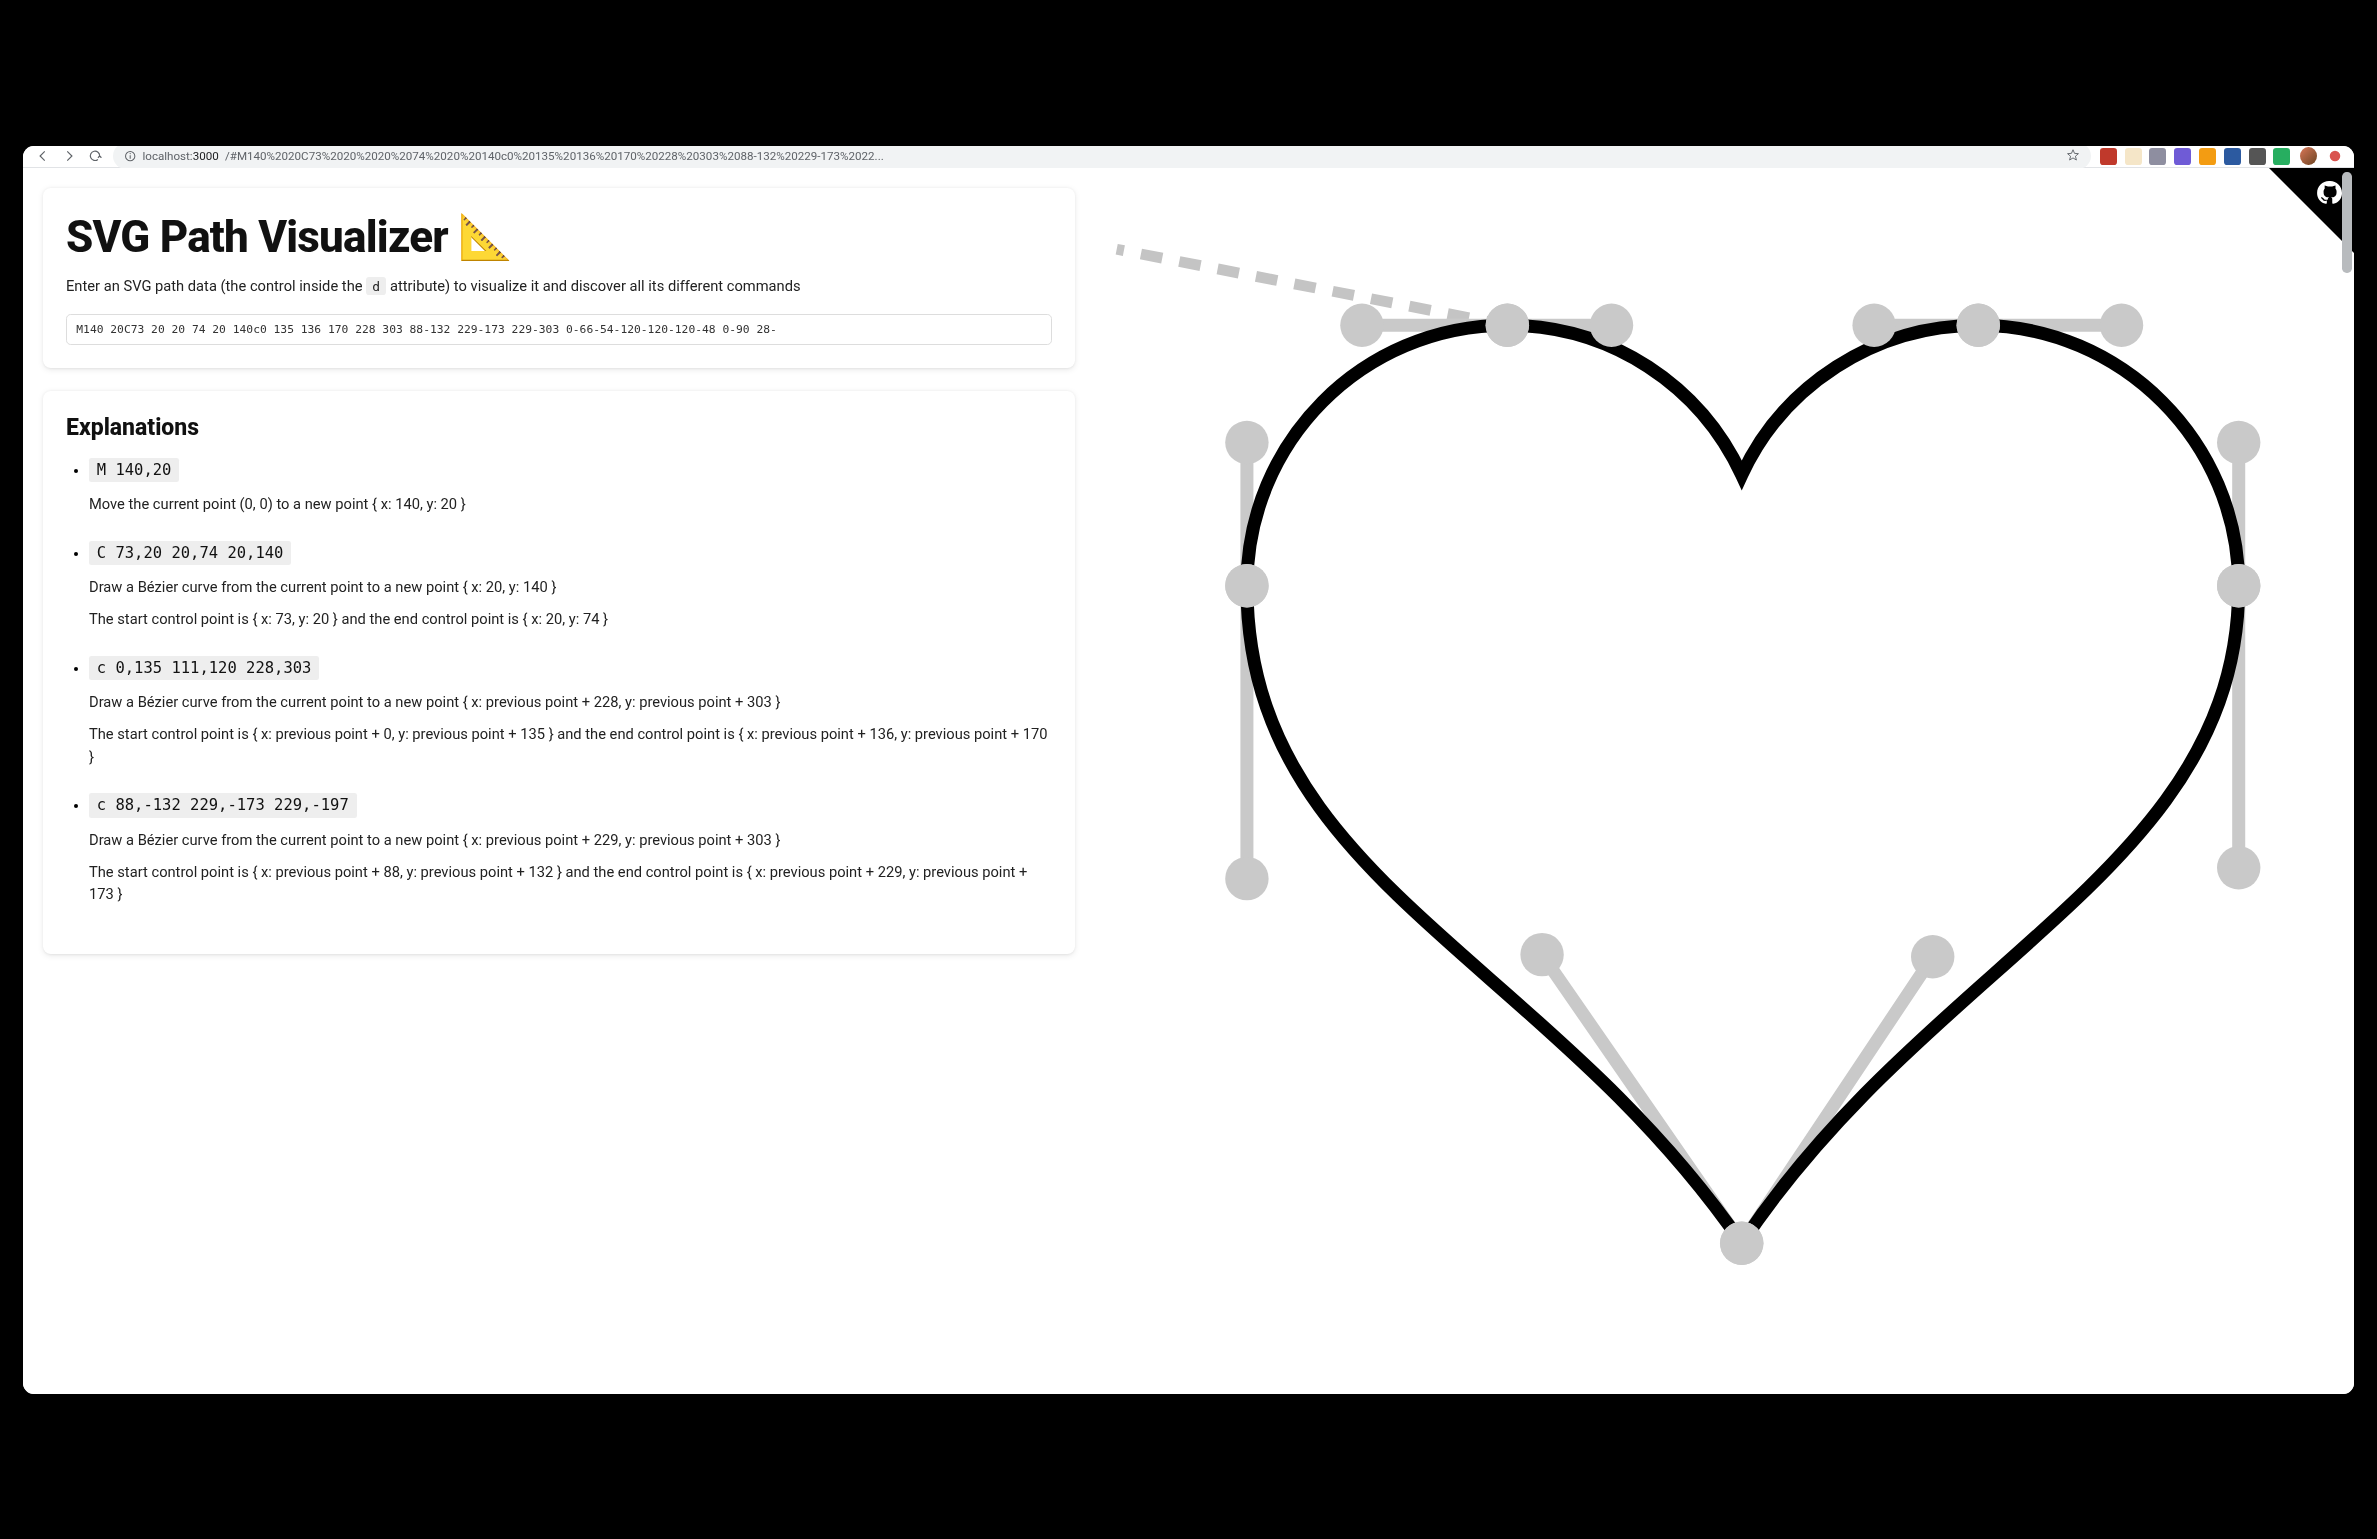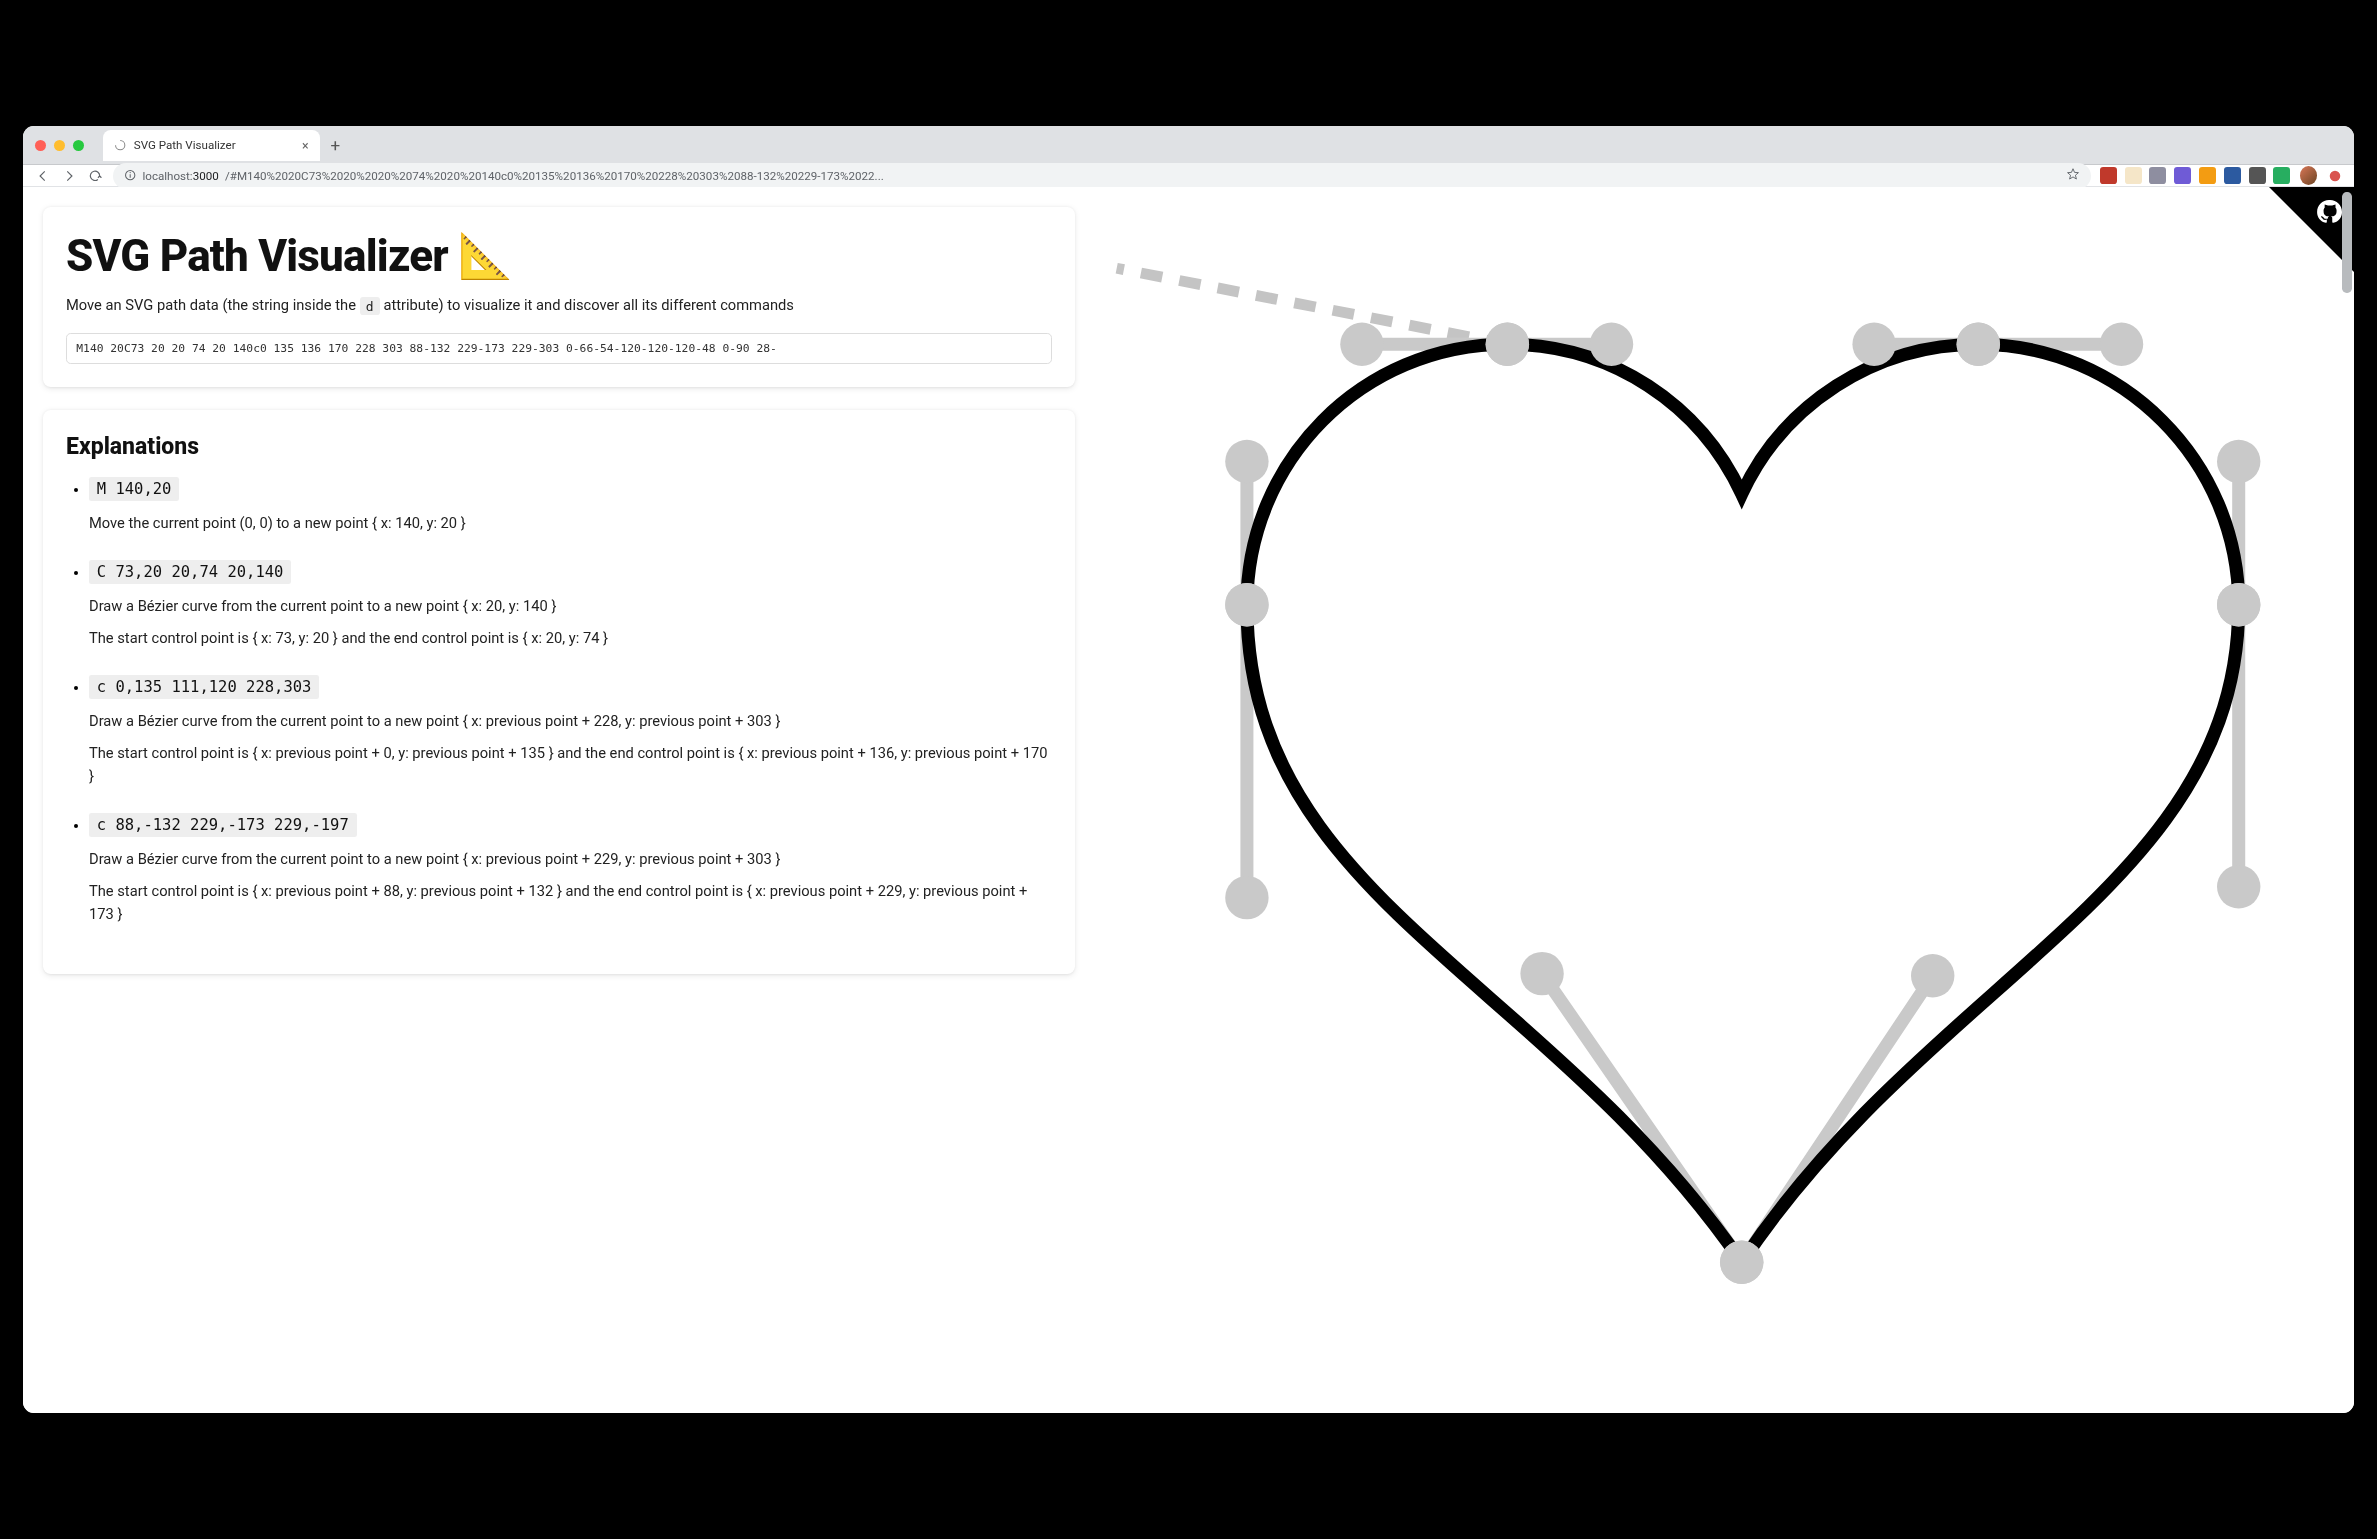--- a/index.html
+++ b/index.html
@@ -170,35 +170,20 @@
     }
     .scrollbar-stub{
       position:absolute; right:2.3px; top:4.7px; width:9.3px; height:101px; background:#b8bbbe; border-radius:4.7px;
     }
   </style>
 </head>
 <body>
 
 <div class="window">
 
-  <div class="titlebar">
-    <div class="traffic">
-      <div class="tl red"></div>
-      <div class="tl yellow"></div>
-      <div class="tl green"></div>
-    </div>
-    <div class="tab">
-      <svg class="favicon" viewBox="0 0 24 24">
-          <path d="M12 3c5 0 9 4 9 9s-4 9-9 9-9-4-9-9" fill="none" stroke="#888" stroke-width="2"></path>
-        </svg>
-      <span>SVG Path Visualizer</span>
-      <span class="close-x">×</span>
-    </div>
-    <div class="newtab">+</div>
-  </div>
 
   <div class="toolbar">
     <div class="nav-ic">
       <svg width="14" height="14" viewBox="0 0 24 24">
           <path d="M15 4l-8 8 8 8" fill="none" stroke="currentColor" stroke-width="2"></path>
         </svg>
     </div>
     <div class="nav-ic">
       <svg width="14" height="14" viewBox="0 0 24 24">
           <path d="M9 4l8 8-8 8" fill="none" stroke="currentColor" stroke-width="2"></path>
@@ -242,21 +227,21 @@
         </svg>
     </div>
   </div>
 
   <div class="content">
     <div class="left">
 
       <div class="card">
         <h1>SVG Path Visualizer 📐</h1>
         <p class="intro">
-          <span>Move an SVG path data (the string inside the </span><code class="code-chip">d</code><span> attribute) to visualize it and discover all its different commands</span>
+          <span>Enter an SVG path data (the control inside the </span><code class="code-chip">d</code><span> attribute) to visualize it and discover all its different commands</span>
         </p>
         <input class="path-input" type="text" value="M140 20C73 20 20 74 20 140c0 135 136 170 228 303 88-132 229-173 229-303 0-66-54-120-120-120-48 0-90 28-" style="">
       </div>
 
       <div class="card">
         <h2>Explanations</h2>
         <ul class="expl" id="expl-list">
             <li><div class="cmd">M 140,20</div><div class="desc">Move the current point (0, 0) to a new point { x: 140, y: 20 }</div></li>
             <li><div class="cmd">C 73,20 20,74 20,140</div><div class="desc">Draw a Bézier curve from the current point to a new point { x: 20, y: 140 }</div><div class="desc">The start control point is { x: 73, y: 20 } and the end control point is { x: 20, y: 74 }</div></li>
             <li><div class="cmd">c 0,135 111,120 228,303</div><div class="desc">Draw a Bézier curve from the current point to a new point { x: previous point + 228, y: previous point + 303 }</div><div class="desc">The start control point is { x: previous point + 0, y: previous point + 135 } and the end control point is { x: previous point + 136, y: previous point + 170 }</div></li>

